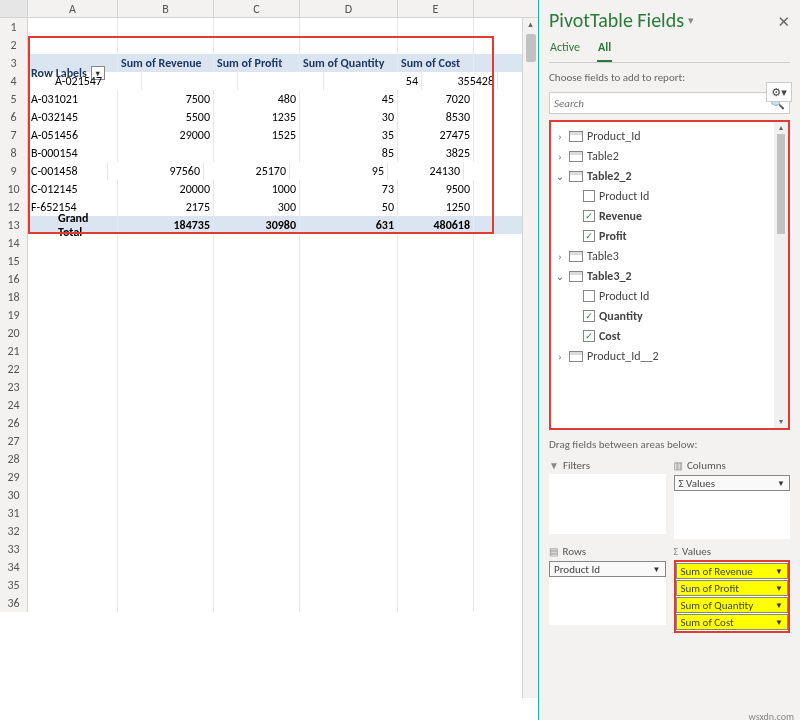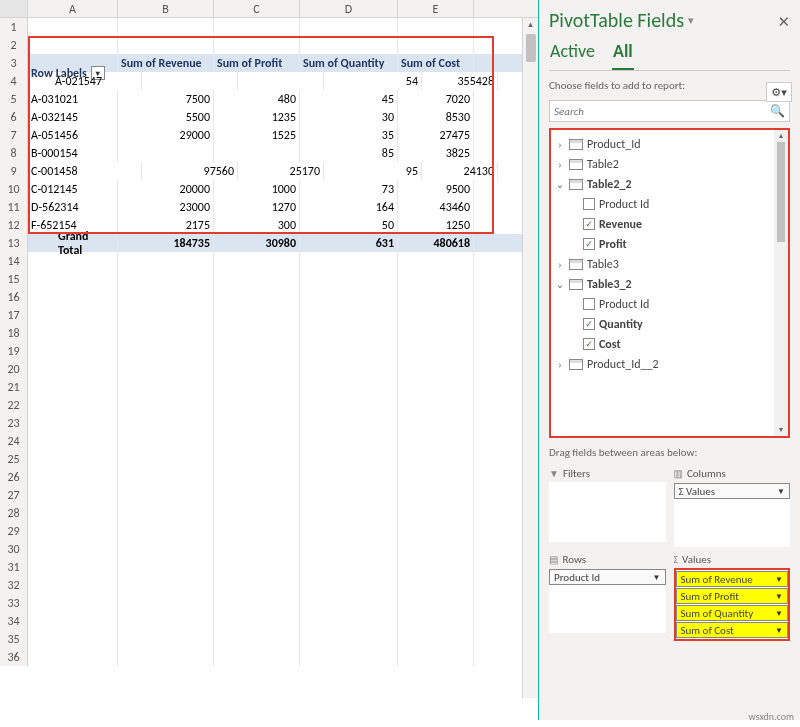--- a/index.html
+++ b/index.html
@@ -29,21 +29,21 @@
 .red-box1 { position:absolute; border:2px solid #e03c31; left:28px; top:36px; width:466px; height:198px; pointer-events:none; }
 
 .vscroll { position:absolute; right:0; top:18px; width:16px; height:680px; background:#f3f2f1; border-left:1px solid #d4d4d4;}
 .vscroll .thumb { background:#c1c1c1; width:10px; margin:2px auto; height:28px; border-radius:2px;}
 .vscroll .arr { height:14px; text-align:center; font-size:9px; color:#666;}
 
 .pane { flex:1; background:#f3f2f1; border-left:1px solid #14b8a6; position:relative; padding:8px 10px 0 10px; font-size:12px; color:#444; }
 .pane-title { color:#2b7a3b; font-size:20px; margin-bottom:6px; display:flex; align-items:center; }
 .pane-title .dd { margin-left:4px; font-size:11px; color:#888;}
 .pane-close { position:absolute; right:10px; top:13px; font-size:15px; color:#666; cursor:pointer;}
-.tabs { display:flex; gap:16px; border-bottom:1px solid #ccc; margin-bottom:8px; font-size:18px;}
+.tabs { display:flex; gap:16px; border-bottom:1px solid #ccc; margin-bottom:8px; font-size:12px;}
 .tab { padding:2px 1px 6px 1px; color:#2b7a3b; cursor:pointer;}
 .tab.active { border-bottom:2px solid #2b7a3b; font-weight:bold;}
 .choose { color:#666; font-size:11px; margin-bottom:8px;}
 .gear { position:absolute; right:8px; top:82px; width:26px; height:20px; border:1px solid #ccc; background:#fff; display:flex; align-items:center; justify-content:center; font-size:11px;}
 .search { display:flex; border:1px solid #ccc; background:#fff; height:22px; align-items:center; padding:0 4px; margin-bottom:6px;}
 .search input { border:none; outline:none; flex:1; font-size:11px; font-style:italic; color:#888; background:transparent;}
 .search .mag { font-size:12px; color:#666;}
 
 .field-list { border:2px solid #e03c31; background:#fff; padding:4px 2px; height:310px; overflow:hidden; position:relative;}
 .fl-scroll { position:absolute; right:0; top:0; bottom:0; width:14px; background:#f0f0f0;}
@@ -145,41 +145,33 @@
         <div class="grid-row ">
           <div class="row-h">8</div>
           <div class="cell col-A" style="width: 90px;">B-000154</div>
           <div class="cell col-B r" style="width: 96px;"></div>
           <div class="cell col-C r" style="width: 86px;"></div>
           <div class="cell col-D r" style="width: 98px;">85</div>
           <div class="cell col-E r" style="width: 76px;">3825</div>
         </div>
         <div class="grid-row ">
           <div class="row-h">9</div>
-          <div class="cell col-A" style="width: 114px;">C-001458</div>
+          <div class="cell col-A" style="width: 80px;">C-001458</div>
           <div class="cell col-B r" style="width: 96px;">97560</div>
           <div class="cell col-C r" style="width: 86px;">25170</div>
           <div class="cell col-D r" style="width: 98px;">95</div>
           <div class="cell col-E r" style="width: 76px;">24130</div>
         </div>
         <div class="grid-row ">
           <div class="row-h">10</div>
           <div class="cell col-A" style="width: 90px;">C-012145</div>
           <div class="cell col-B r" style="width: 96px;">20000</div>
           <div class="cell col-C r" style="width: 86px;">1000</div>
           <div class="cell col-D r" style="width: 98px;">73</div>
           <div class="cell col-E r" style="width: 76px;">9500</div>
-        </div>
-        <div class="grid-row ">
-          <div class="row-h">11</div>
-          <div class="cell col-A" style="width: 90px;">D-562314</div>
-          <div class="cell col-B r" style="width: 96px;">23000</div>
-          <div class="cell col-C r" style="width: 86px;">1270</div>
-          <div class="cell col-D r" style="width: 98px;">164</div>
-          <div class="cell col-E r" style="width: 76px;">43460</div>
         </div>
         <div class="grid-row ">
           <div class="row-h">12</div>
           <div class="cell col-A" style="width: 90px;">F-652154</div>
           <div class="cell col-B r" style="width: 96px;">2175</div>
           <div class="cell col-C r" style="width: 86px;">300</div>
           <div class="cell col-D r" style="width: 98px;">50</div>
           <div class="cell col-E r" style="width: 76px;">1250</div>
         </div>
         <div class="grid-row total-row">
@@ -208,28 +200,20 @@
         </div>
         <div class="grid-row ">
           <div class="row-h">16</div>
           <div class="cell col-A" style="width: 90px;"></div>
           <div class="cell col-B r" style="width: 96px;"></div>
           <div class="cell col-C r" style="width: 86px;"></div>
           <div class="cell col-D r" style="width: 98px;"></div>
           <div class="cell col-E r" style="width: 76px;"></div>
         </div>
         <div class="grid-row ">
-          <div class="row-h">17</div>
-          <div class="cell col-A" style="width: 90px;"></div>
-          <div class="cell col-B r" style="width: 96px;"></div>
-          <div class="cell col-C r" style="width: 86px;"></div>
-          <div class="cell col-D r" style="width: 98px;"></div>
-          <div class="cell col-E r" style="width: 76px;"></div>
-        </div>
-        <div class="grid-row ">
           <div class="row-h">18</div>
           <div class="cell col-A" style="width: 90px;"></div>
           <div class="cell col-B r" style="width: 96px;"></div>
           <div class="cell col-C r" style="width: 86px;"></div>
           <div class="cell col-D r" style="width: 98px;"></div>
           <div class="cell col-E r" style="width: 76px;"></div>
         </div>
         <div class="grid-row ">
           <div class="row-h">19</div>
           <div class="cell col-A" style="width: 90px;"></div>
@@ -265,28 +249,20 @@
         <div class="grid-row ">
           <div class="row-h">23</div>
           <div class="cell col-A" style="width: 90px;"></div>
           <div class="cell col-B r" style="width: 96px;"></div>
           <div class="cell col-C r" style="width: 86px;"></div>
           <div class="cell col-D r" style="width: 98px;"></div>
           <div class="cell col-E r" style="width: 76px;"></div>
         </div>
         <div class="grid-row ">
           <div class="row-h">24</div>
-          <div class="cell col-A" style="width: 90px;"></div>
-          <div class="cell col-B r" style="width: 96px;"></div>
-          <div class="cell col-C r" style="width: 86px;"></div>
-          <div class="cell col-D r" style="width: 98px;"></div>
-          <div class="cell col-E r" style="width: 76px;"></div>
-        </div>
-        <div class="grid-row ">
-          <div class="row-h">25</div>
           <div class="cell col-A" style="width: 90px;"></div>
           <div class="cell col-B r" style="width: 96px;"></div>
           <div class="cell col-C r" style="width: 86px;"></div>
           <div class="cell col-D r" style="width: 98px;"></div>
           <div class="cell col-E r" style="width: 76px;"></div>
         </div>
         <div class="grid-row ">
           <div class="row-h">26</div>
           <div class="cell col-A" style="width: 90px;"></div>
           <div class="cell col-B r" style="width: 96px;"></div>

